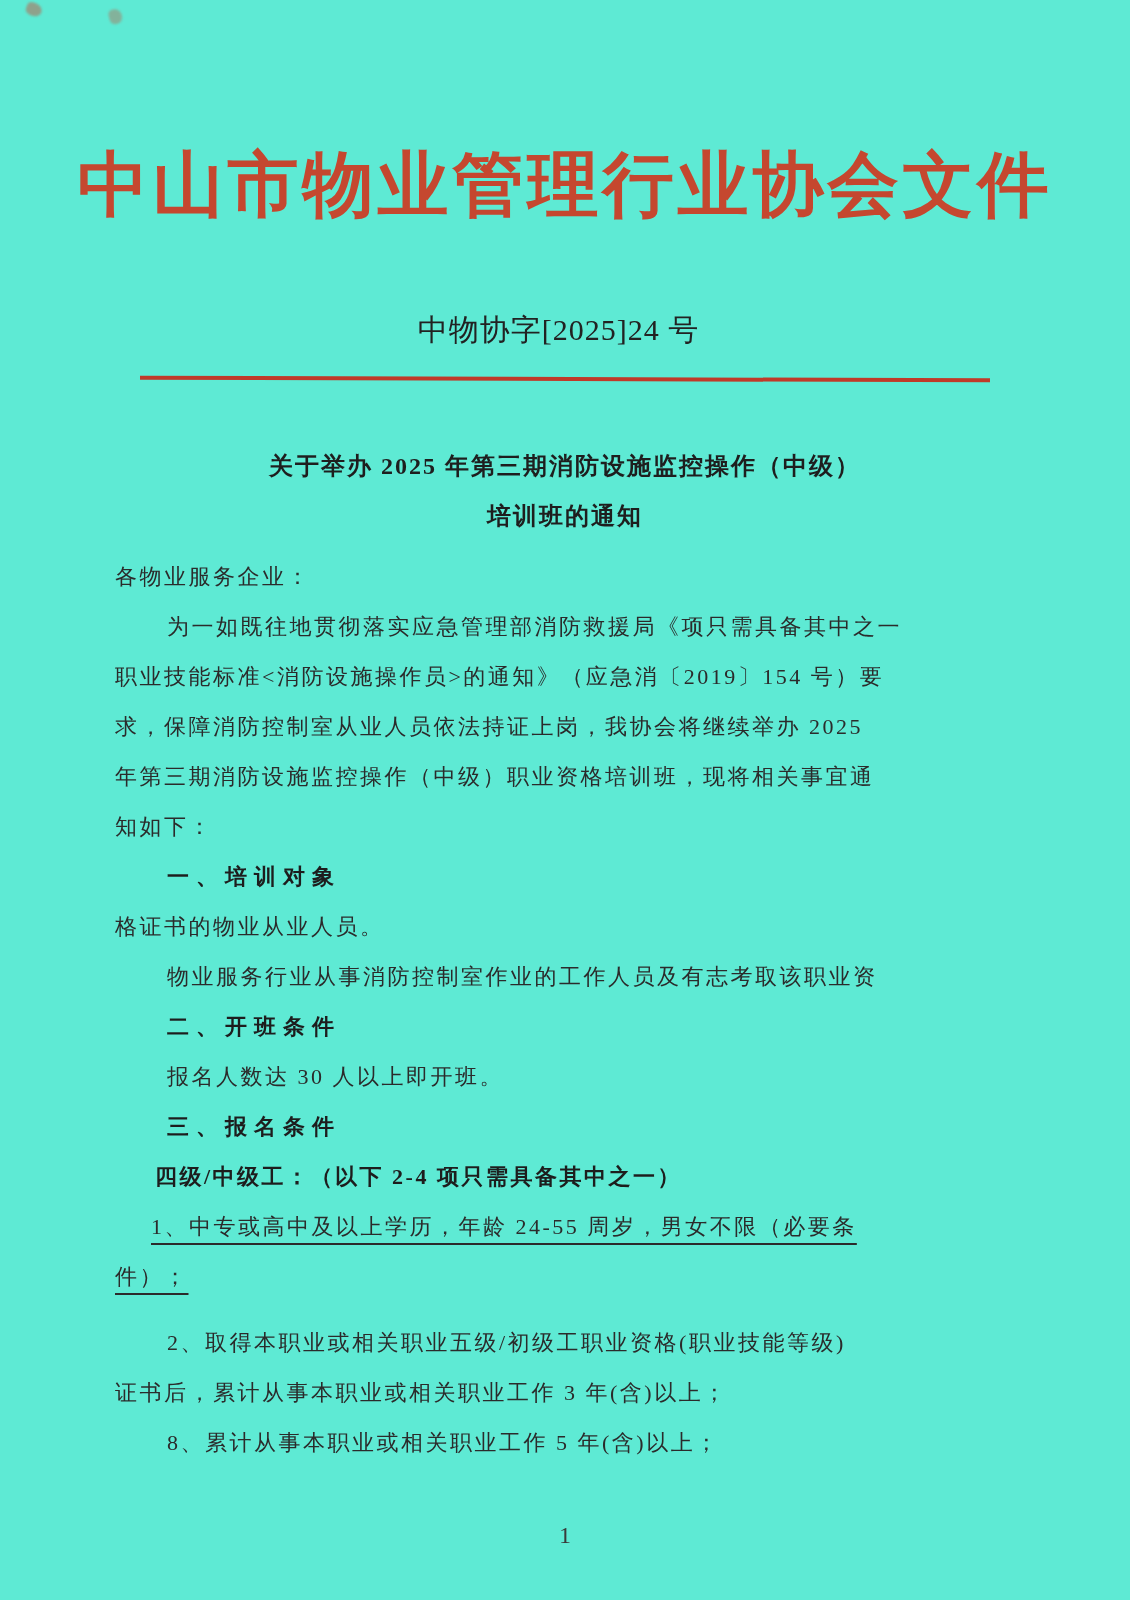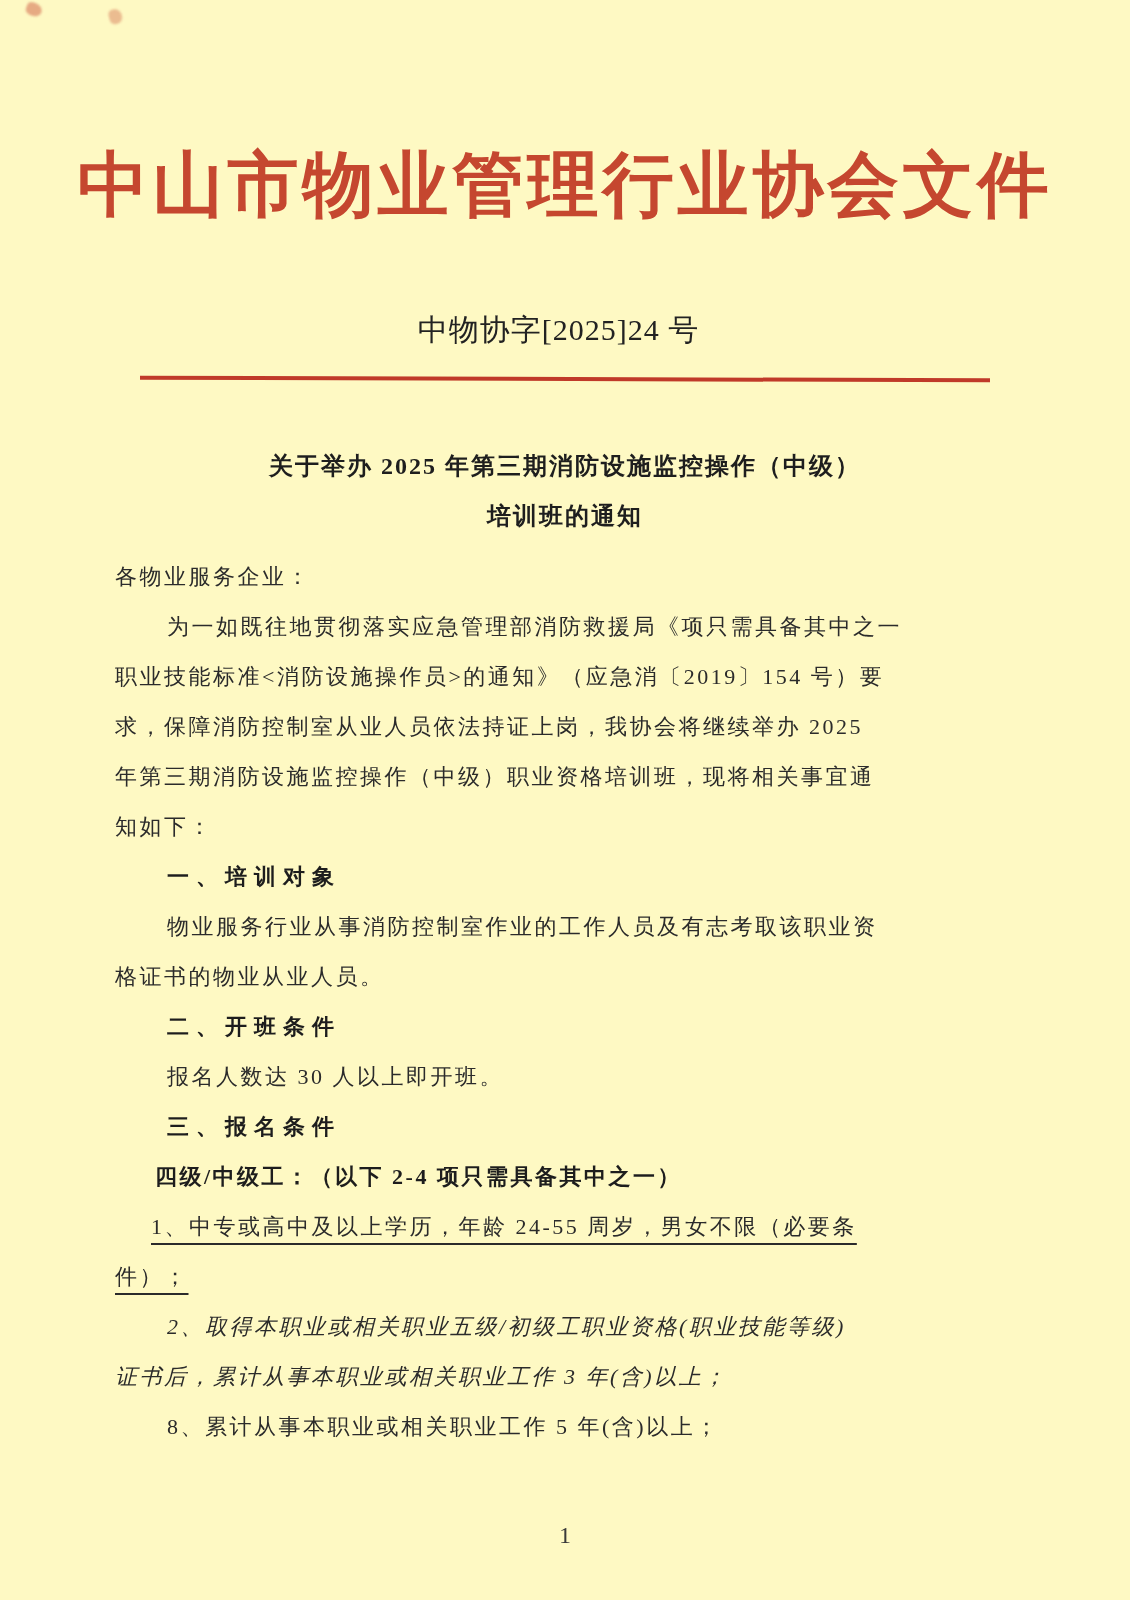--- a/index.html
+++ b/index.html
@@ -82,35 +82,35 @@
   .ind-2 { padding-left: 52px; }   
   .ind-1 { padding-left: 36px; }   
   .ind-sub { padding-left: 40px; } 
   .bold { font-weight: 700; color: #1d1d1d; }
   .heading { letter-spacing: 7px; }
   .uline {
     text-decoration: underline;
     text-decoration-thickness: 2px;
     text-underline-offset: 9px;
   }
-  .gap-before { margin-top: 0; font-style: italic; }
+  .gap-before { margin-top: 16px; }
   .page-number {
     position: absolute;
     left: 0; right: 0;
     top: 1522px;
     text-align: center;
     font-size: 24px;
     color: #3a3a3a;
     letter-spacing: 0;
   }
 </style>
 </head>
 <body>
 
-<div class="page" style="background: #fef9c3;">
+<div class="page" style="background: #5eead4;">
 
   <span class="speck speck-1"></span>
   <span class="speck speck-2"></span>
 
   <div class="org-title" style="color: rgb(197, 71, 47);">中山市物业管理行业协会文件</div>
 
   <div class="doc-number">中物协字[2025]24 号</div>
 
   <div class="red-rule" style="background: rgb(192, 58, 41);"></div>
 
@@ -126,22 +126,22 @@
     <div>
       <div class="ln ind-2">为一如既往地贯彻落实应急管理部消防救援局《项只需具备其中之一</div>
       <div class="ln">职业技能标准&lt;消防设施操作员&gt;的通知》（应急消〔2019〕154 号）要</div>
       <div class="ln">求，保障消防控制室从业人员依法持证上岗，我协会将继续举办 2025</div>
       <div class="ln">年第三期消防设施监控操作（中级）职业资格培训班，现将相关事宜通</div>
       <div class="ln">知如下：</div>
     </div>
 
     <div class="ln ind-2 bold heading">一、培训对象</div>
     <div>
+      <div class="ln">格证书的物业从业人员。</div>
       <div class="ln ind-2">物业服务行业从事消防控制室作业的工作人员及有志考取该职业资</div>
-      <div class="ln">格证书的物业从业人员。</div>
     </div>
 
     <div class="ln ind-2 bold heading">二、开班条件</div>
     <div class="ln ind-2">报名人数达 30 人以上即开班。</div>
 
     <div class="ln ind-2 bold heading">三、报名条件</div>
     <div class="ln ind-sub bold">四级/中级工：（以下 2-4 项只需具备其中之一）</div>
 
     <div>
       <div class="ln ind-1"><span class="uline">1、中专或高中及以上学历，年龄 24-55 周岁，男女不限（必要条</span></div>

